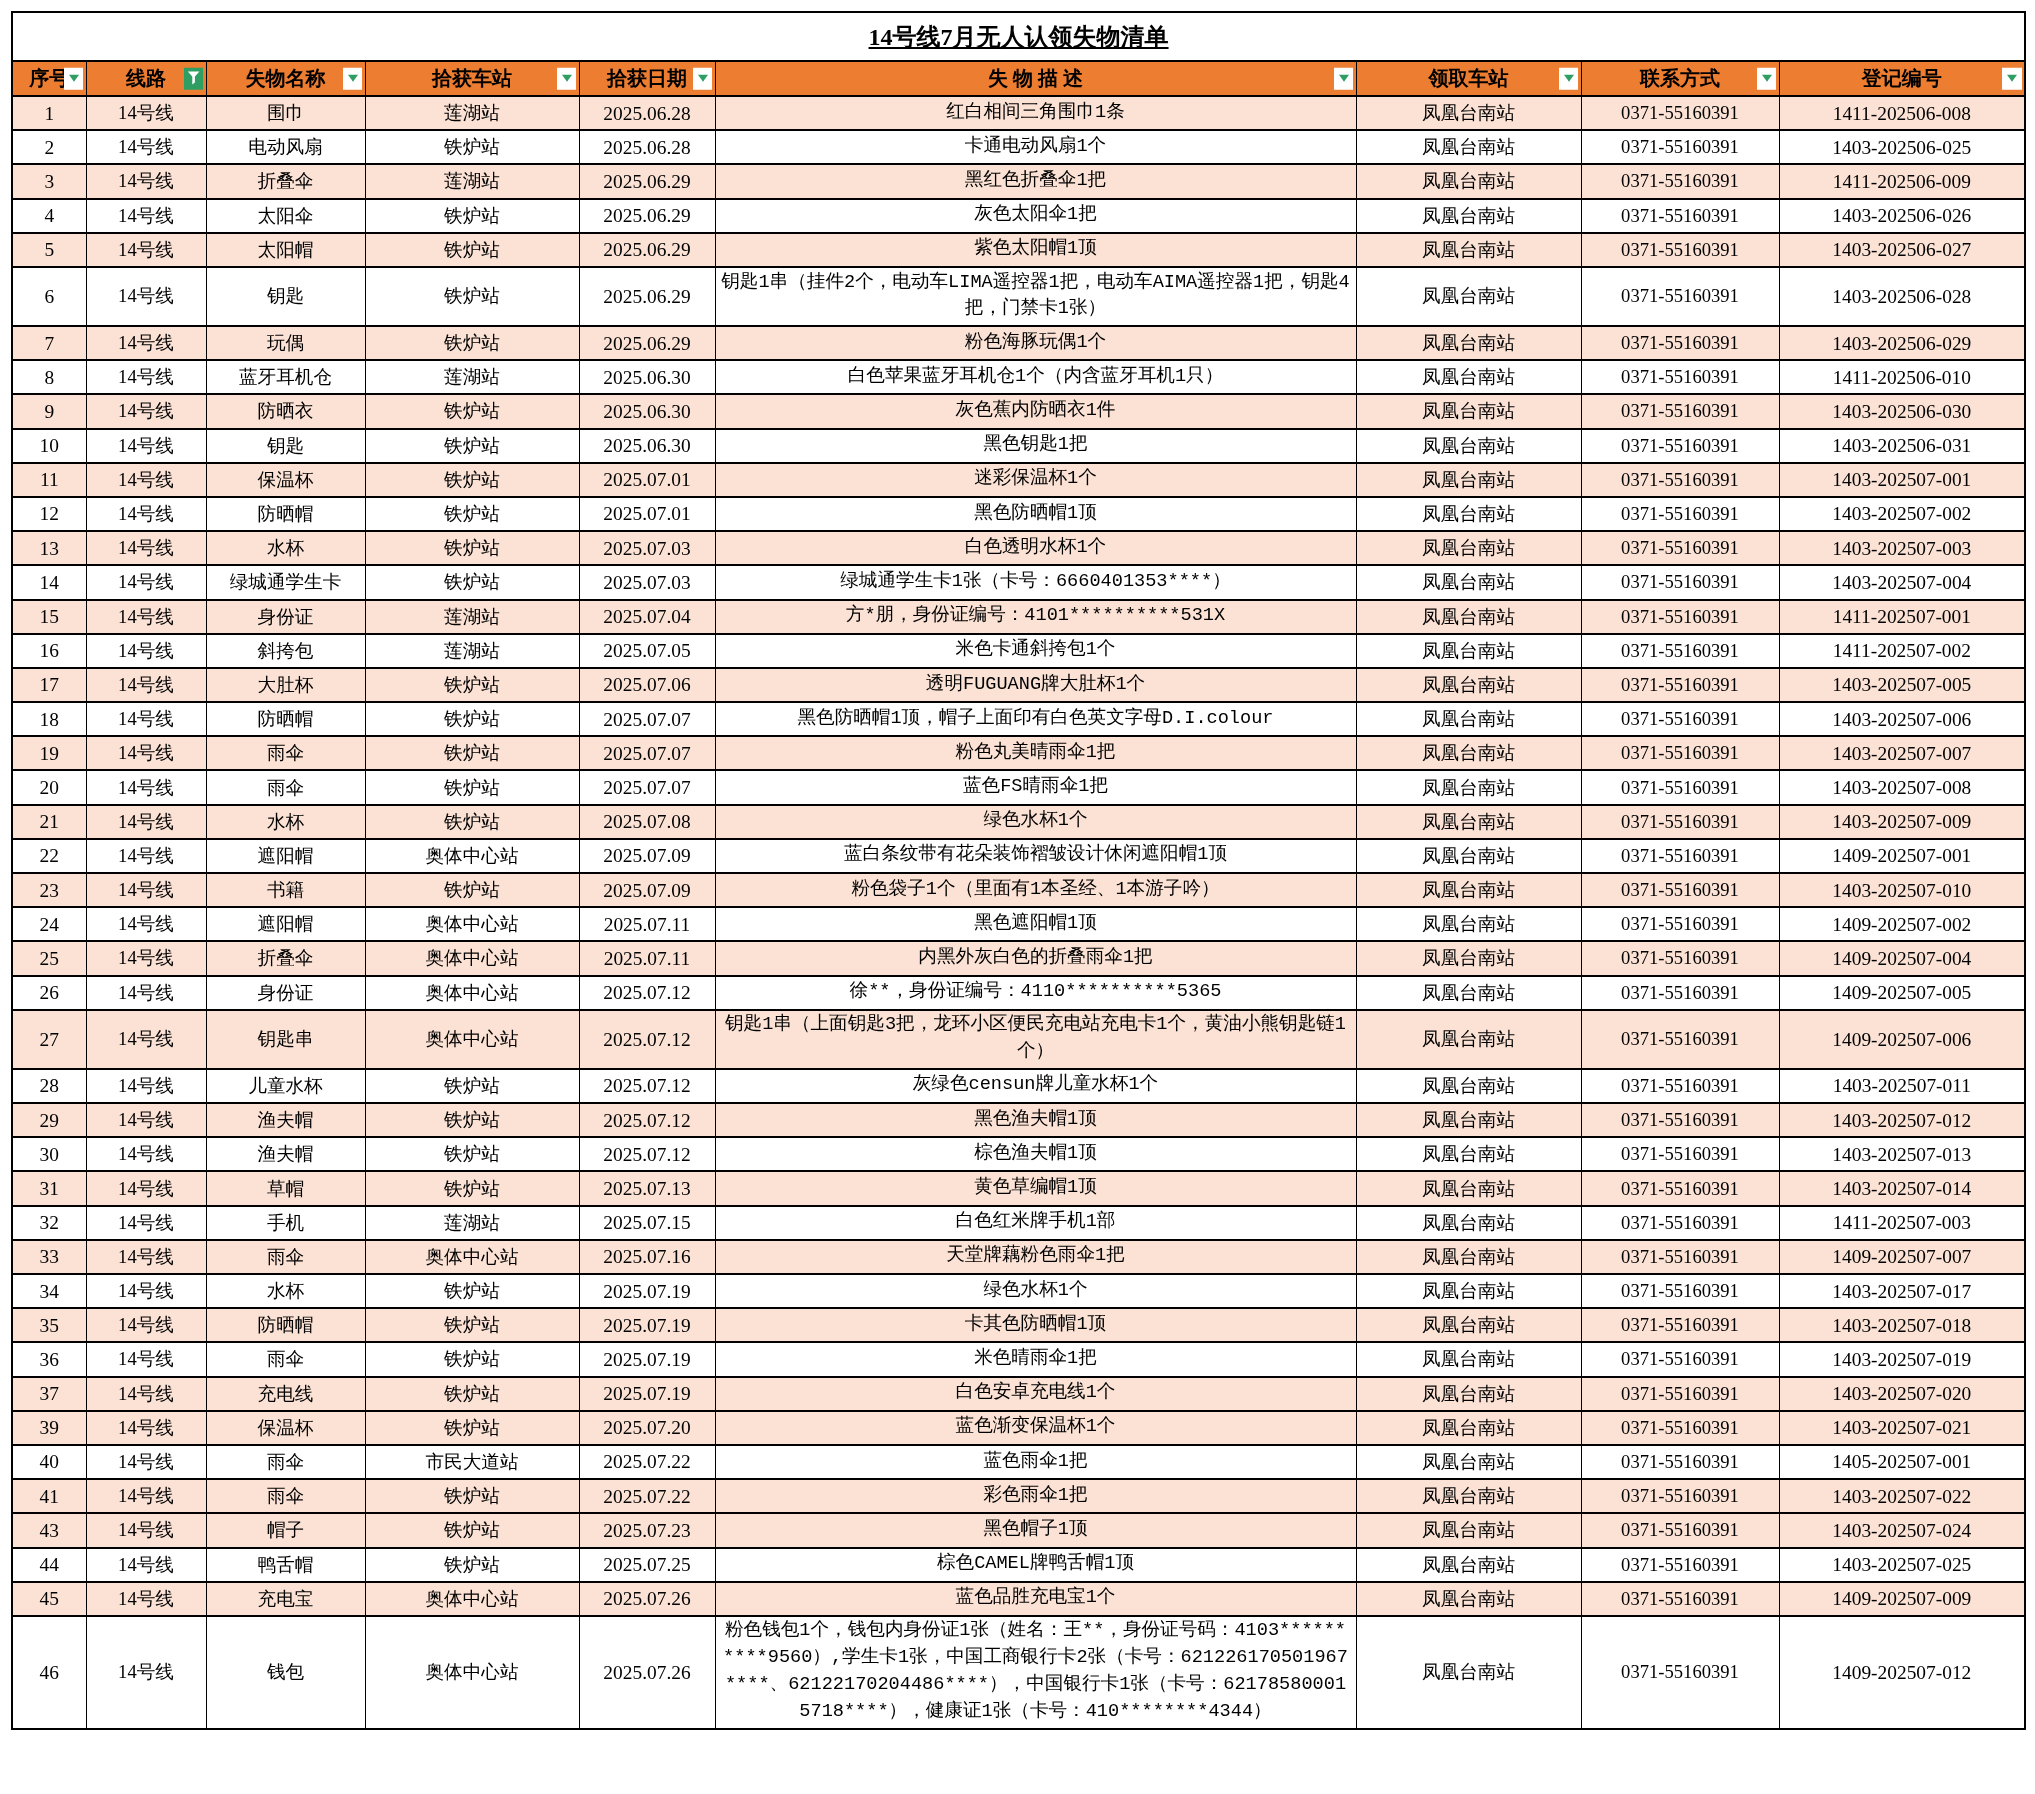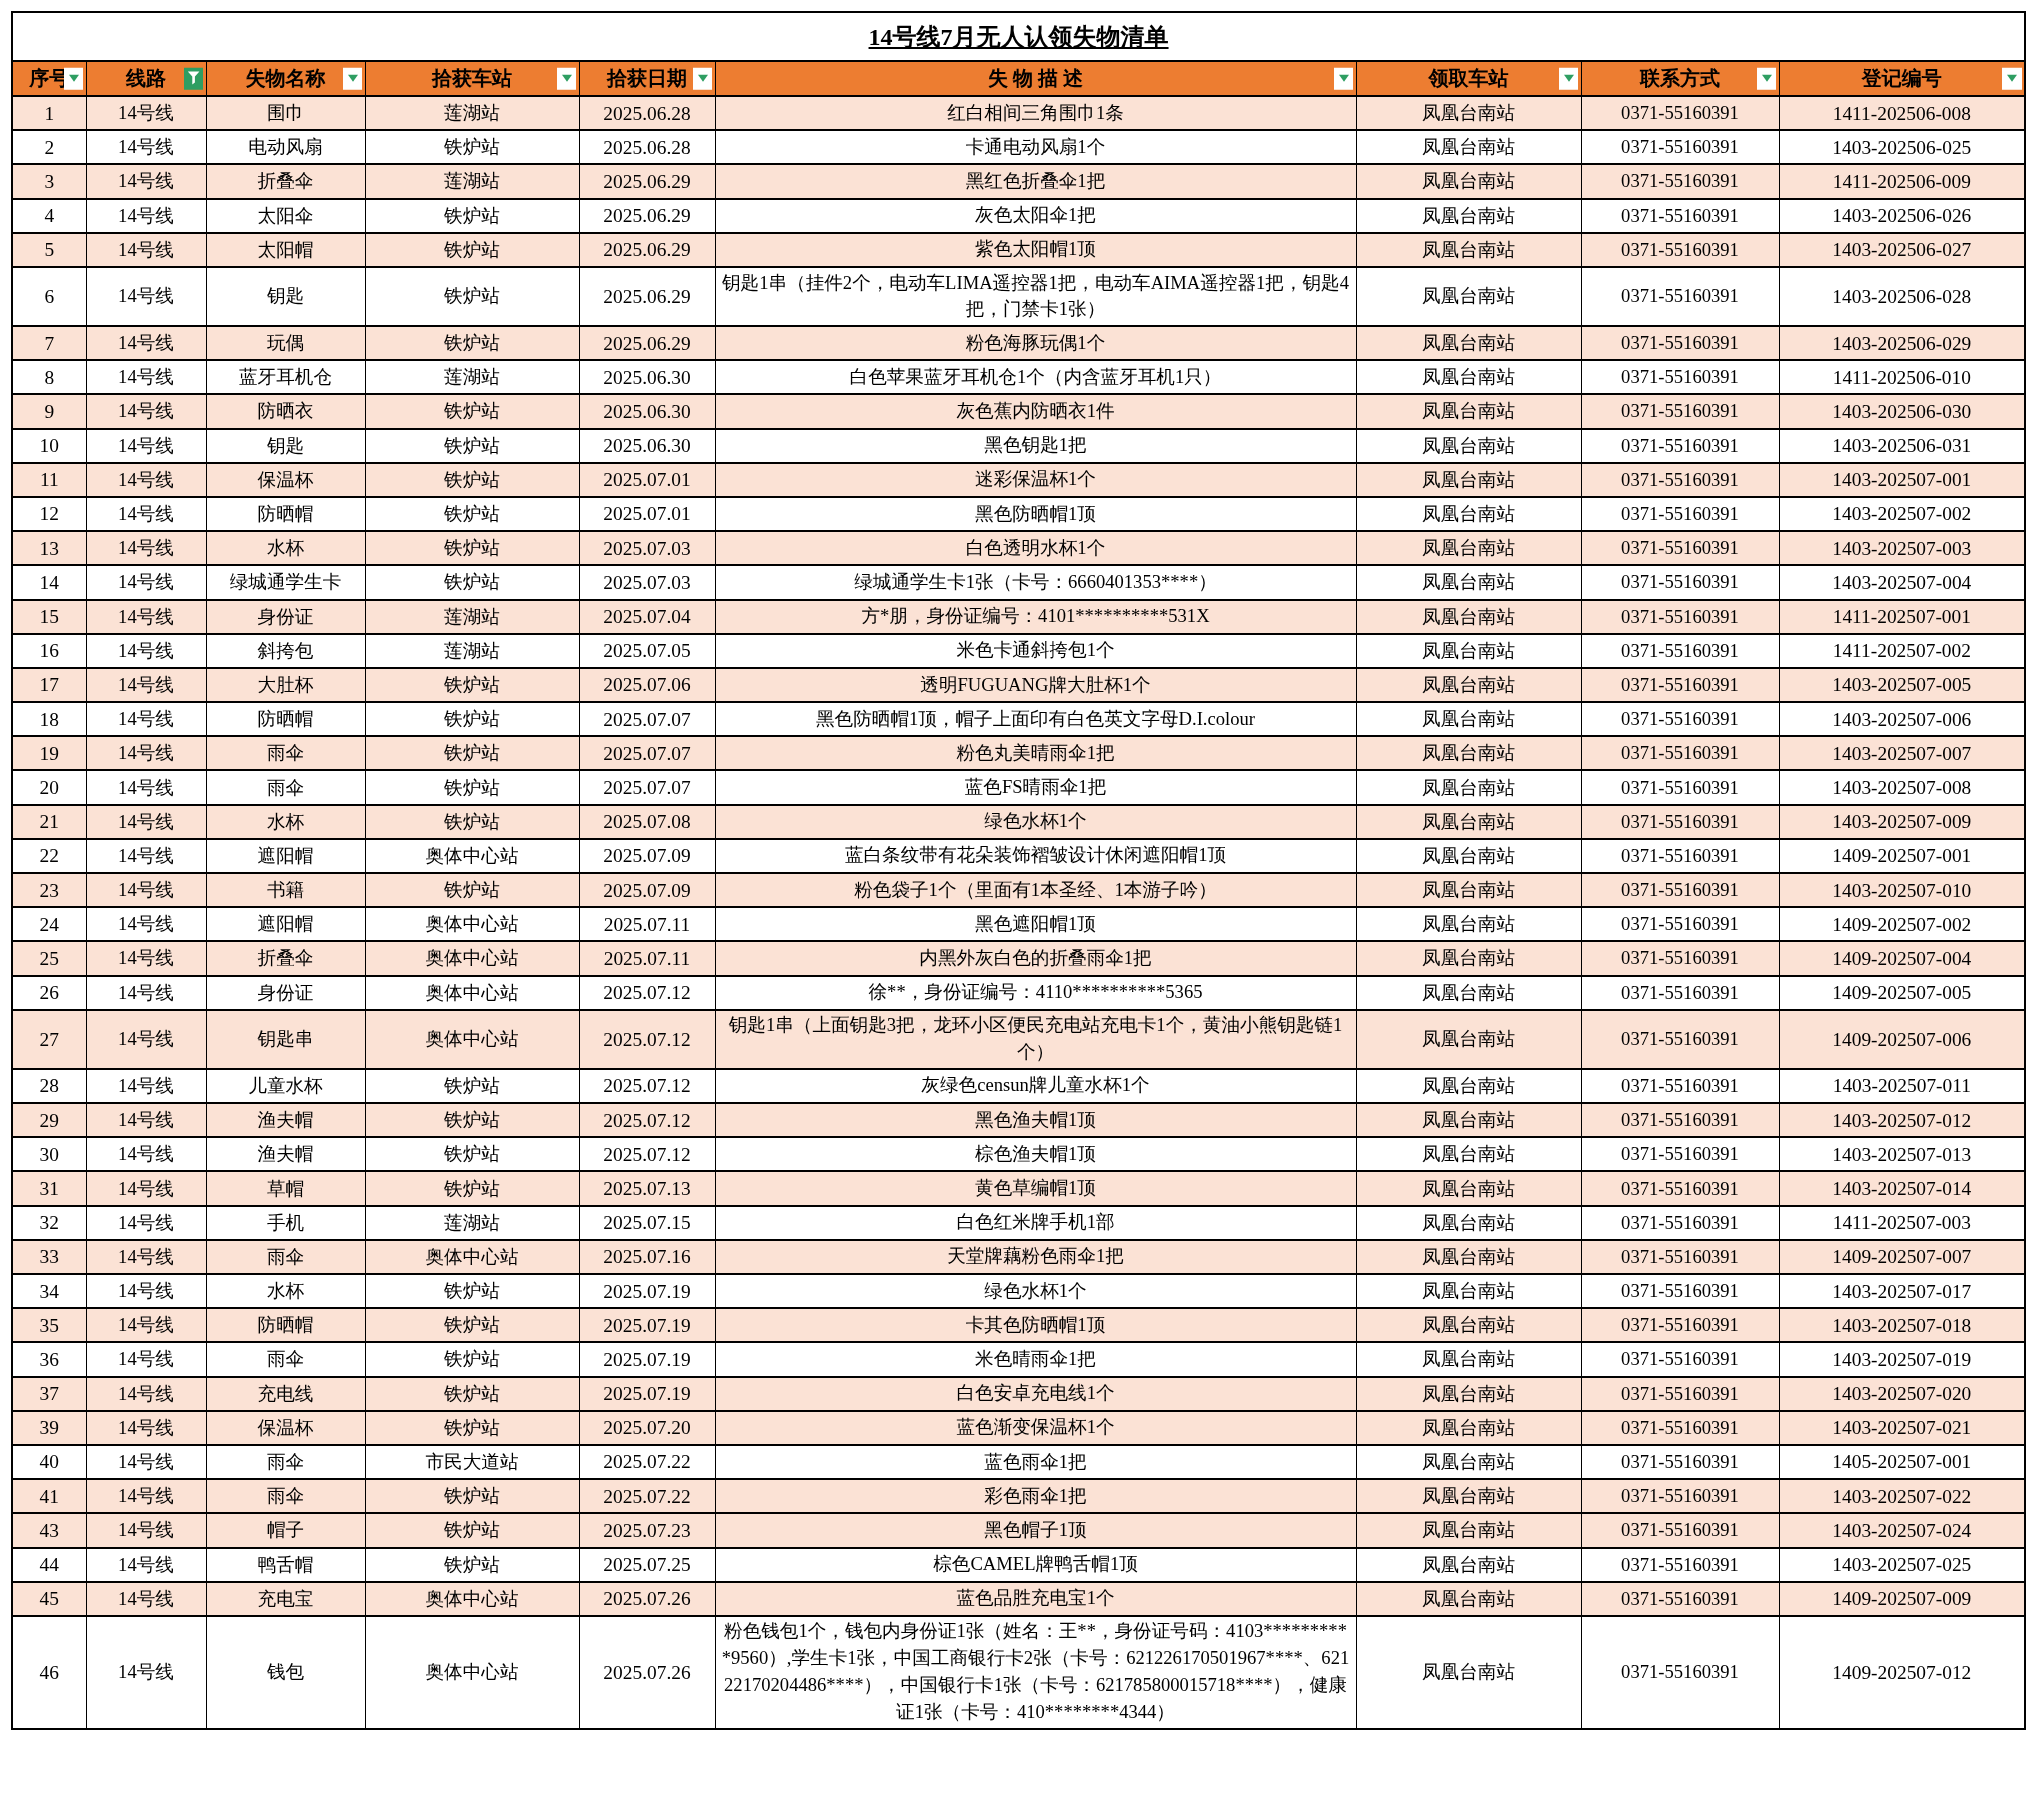--- a/index.html
+++ b/index.html
@@ -28,21 +28,21 @@
   th{
     background:var(--header-bg);height:33px;font-size:20px;font-weight:bold;
     text-align:center;vertical-align:middle;position:relative;padding:0 11px;
   }
   tbody td{
     height:29px;text-align:center;vertical-align:middle;
     font-size:18.6px;padding:1.6px 4.7px;background:var(--row-bg);line-height:1.4;
   }
   tr.alt td{background:var(--row-alt-bg);}
   td.serial,td.date,td.reg{font-size:19.4px;}
-  td.desc{line-height:1.45;}
+  td.desc{line-height:1.45;font-family:Liberation Mono, monospace;}
   .fbtn{
     position:absolute;right:2.3px;top:50%;transform:translateY(-50%);
     width:19.4px;height:22.5px;background:#fff;
     display:flex;align-items:center;justify-content:center;
   }
   .fbtn .tri{
     width:0;height:0;display:block;
     border-left:5.4px solid transparent;border-right:5.4px solid transparent;
     border-top:7.8px solid var(--green);
   }

